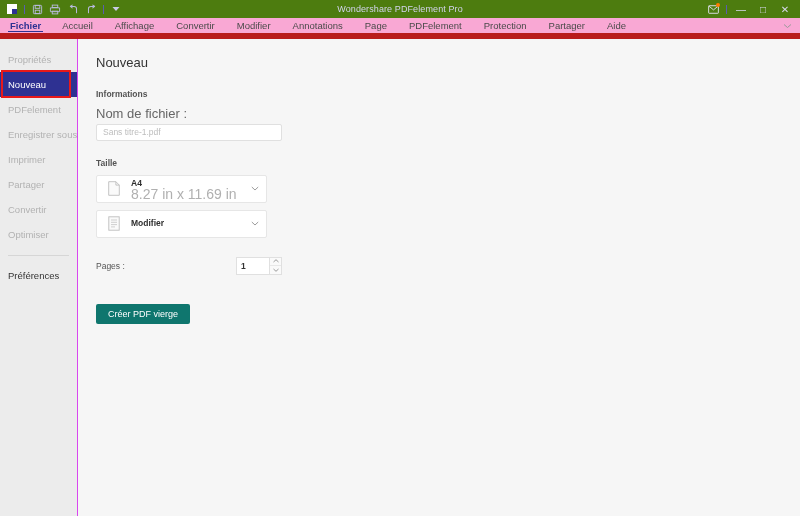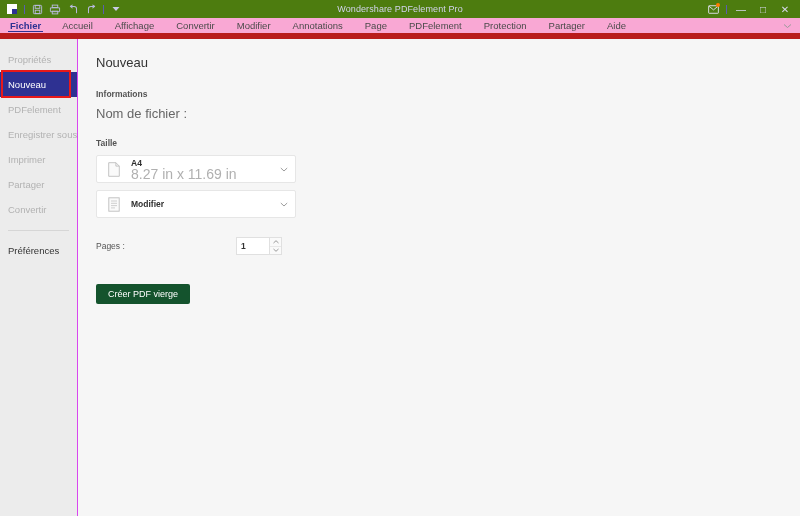--- a/index.html
+++ b/index.html
@@ -196,21 +196,21 @@
     color: #333333;
     padding: 0 6px;
     outline: none;
     font-family: "Liberation Sans", sans-serif;
   }
   .text-input::placeholder { color: #bdbdbd; }
 
   .gap-taille { height: 17px; }
 
   .select-box {
-    width: 200px;
+    width: 171px;
     height: 28px;
     background: #ffffff;
     border: 1px solid #e6e6e6;
     border-radius: 2px;
     display: flex;
     align-items: center;
     padding: 0 7px 0 9px;
     margin-bottom: 7px;
     position: relative;
   }
@@ -284,21 +284,21 @@
     color: #8e8e8e;
     font-size: 5px;
     line-height: 1;
   }
   .spin-btn.up { border-bottom: 1px solid #e8e8e8; }
 
   .primary-btn {
     margin-top: 29px;
     height: 20px;
     padding: 0 12px;
-    background: #14532d;
+    background: #0f766e;
     color: #ffffff;
     border: none;
     border-radius: 2px;
     font-size: 9px;
     font-family: "Liberation Sans", sans-serif;
     cursor: pointer;
     display: inline-flex;
     align-items: center;
   }
 </style>
@@ -389,30 +389,32 @@
   <div class="body">
 
     <div class="sidebar">
       <div class="side-item">Propriétés</div>
       <div class="side-item selected">Nouveau</div>
       <div class="side-item">PDFelement</div>
       <div class="side-item">Enregistrer sous</div>
       <div class="side-item">Imprimer</div>
       <div class="side-item">Partager</div>
       <div class="side-item">Convertir</div>
+      <div class="side-item">Optimiser</div>
       <div class="side-divider"></div>
       <div class="side-item enabled">Préférences</div>
     </div>
 
     <div class="content">
 
       <div class="page-title">Nouveau</div>
 
       <div class="section-label">Informations</div>
       <div class="field-label">Nom de fichier :</div>
+      <input class="text-input" type="text" placeholder="Sans titre-1.pdf" style="">
 
       <div class="gap-taille"></div>
 
       <div class="section-label">Taille</div>
 
       <div class="select-box">
         <span class="select-icon">
           <svg width="12" height="15" viewBox="0 0 12 15" fill="#ffffff" stroke="#bdbdbd" stroke-width="0.9">
             <path d="M0.7 0.7 h7.2 l3.4 3.4 v10.2 h-10.6 z" fill="#fafafa"></path>
             <path d="M7.9 0.7 v3.4 h3.4" fill="none"></path>

